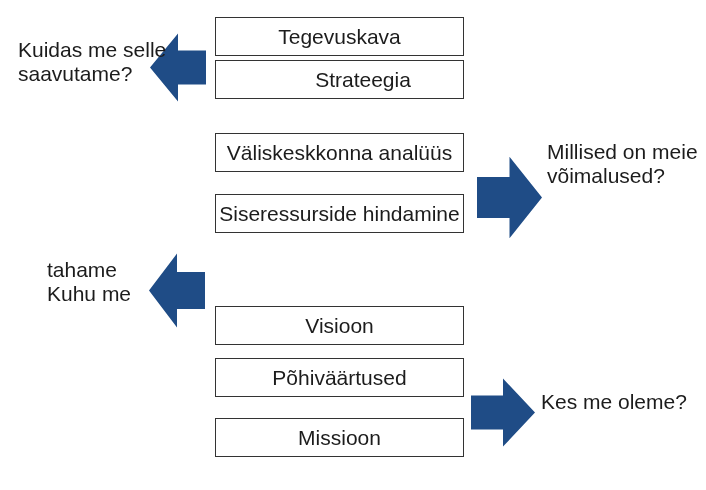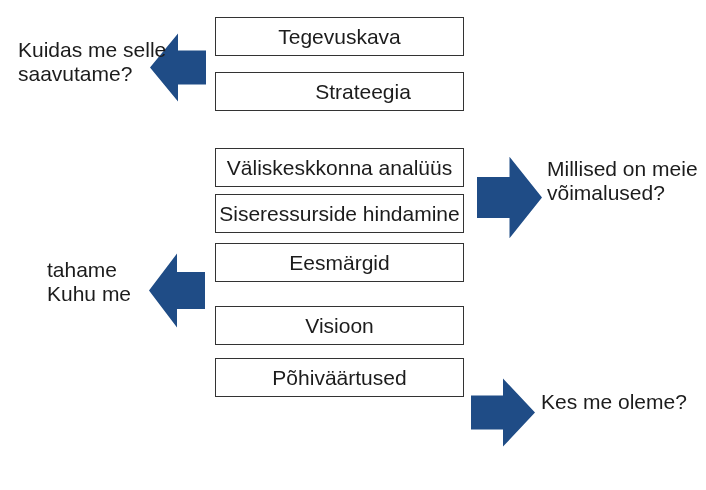--- a/index.html
+++ b/index.html
@@ -24,22 +24,22 @@
     box-sizing: border-box;
     border: 1.5px solid var(--border-color, #333333);
     background: #ffffff;
     display: flex;
     align-items: center;
     justify-content: center;
     font-size: 21px;
     white-space: nowrap;
   }
   .b1 { top: 17px; }
-  .b2 { top: 72px; padding-left: 47px; }
-  .b3 { top: 148px; }
+  .b2 { top: 60px; padding-left: 47px; }
+  .b3 { top: 133px; }
   .b4 { top: 194px; }
   .b5 { top: 243px; }
   .b6 { top: 306px; }
   .b7 { top: 358px; }
   .b8 { top: 418px; }
 
   .arrow {
     position: absolute;
     background: var(--arrow-color, #1f4c86);
   }
@@ -55,49 +55,49 @@
   .ar4 { left: 471px; top: 377px; width: 64px; height: 71px; }
 
   .note {
     position: absolute;
     font-size: 21px;
     line-height: 24px;
     white-space: nowrap;
   }
   .note span { display: block; }
   .n1 { left: 18px;  top: 38px; }
-  .n2 { left: 547px; top: 157px; }
+  .n2 { left: 547px; top: 140px; }
   .n3 { left: 47px;  top: 258px; }
   .n4 { left: 541px; top: 390px; text-align: right; }
 </style>
 </head>
 <body>
 
 <div class="canvas">
 
   <div class="box b1">
     <span>Tegevuskava</span>
   </div>
   <div class="box b2">
     <span>Strateegia</span>
   </div>
   <div class="box b3">
     <span>Väliskeskkonna analüüs</span>
   </div>
   <div class="box b4">
     <span>Siseressurside hindamine</span>
   </div>
-  <div class="box b5">
-    <span>Eesmärgid</span>
-  </div>
   <div class="box b6">
     <span>Visioon</span>
   </div>
   <div class="box b7">
     <span>Põhiväärtused</span>
+  </div>
+  <div class="box b8">
+    <span>Missioon</span>
   </div>
 
   <div class="arrow left ar1"></div>
   <div class="arrow right ar2"></div>
   <div class="arrow left ar3"></div>
   <div class="arrow right ar4"></div>
 
   <div class="note n1">
     <span>Kuidas me selle</span>
     <span>saavutame?</span>

